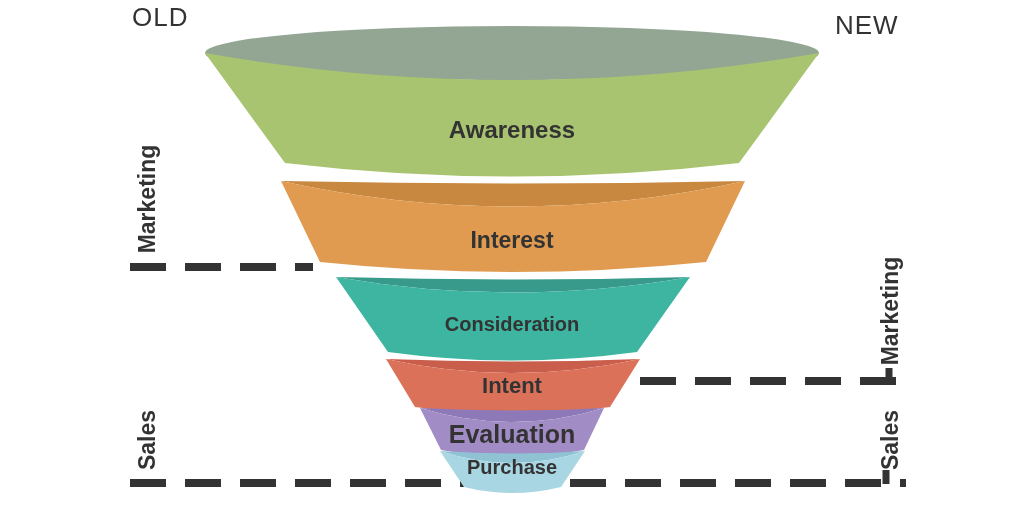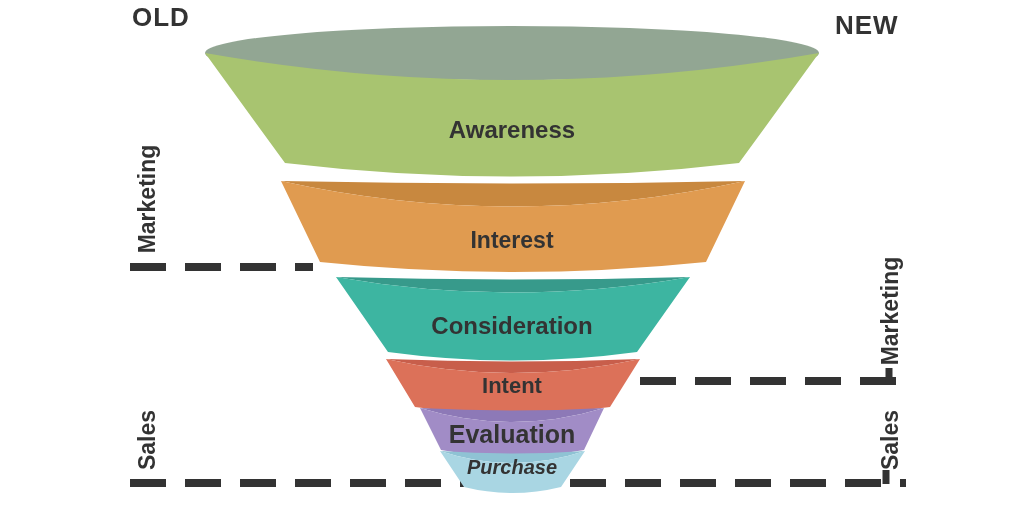--- a/index.html
+++ b/index.html
@@ -16,40 +16,40 @@
     overflow: hidden;
   }
   .canvas svg {
     position: absolute;
     left: 0;
     top: 0;
   }
   .corner-label {
     position: absolute;
     font-size: 26px;
-    font-weight: bold;
+    font-weight: normal;
     letter-spacing: 1px;
     color: #333333;
     line-height: 1;
   }
   .stage-label {
     position: absolute;
     left: 0;
     width: 1024px;
     text-align: center;
     font-weight: bold;
     color: #333333;
     line-height: 1;
   }
   .stage-awareness     { top: 118px; font-size: 24px; }
   .stage-interest      { top: 229px; font-size: 23px; }
-  .stage-consideration { top: 314px; font-size: 24px; }
+  .stage-consideration { top: 314px; font-size: 20px; }
   .stage-intent        { top: 375px; font-size: 22px; text-align: center; }
   .stage-evaluation    { top: 422px; font-size: 25px; }
-  .stage-purchase      { top: 457px; font-size: 20px; font-style: italic; }
+  .stage-purchase      { top: 457px; font-size: 20px; }
   .side-label {
     position: absolute;
     width: 160px;
     height: 26px;
     text-align: center;
     font-size: 23px;
     font-weight: bold;
     color: #333333;
     line-height: 26px;
     transform: rotate(-90deg);

